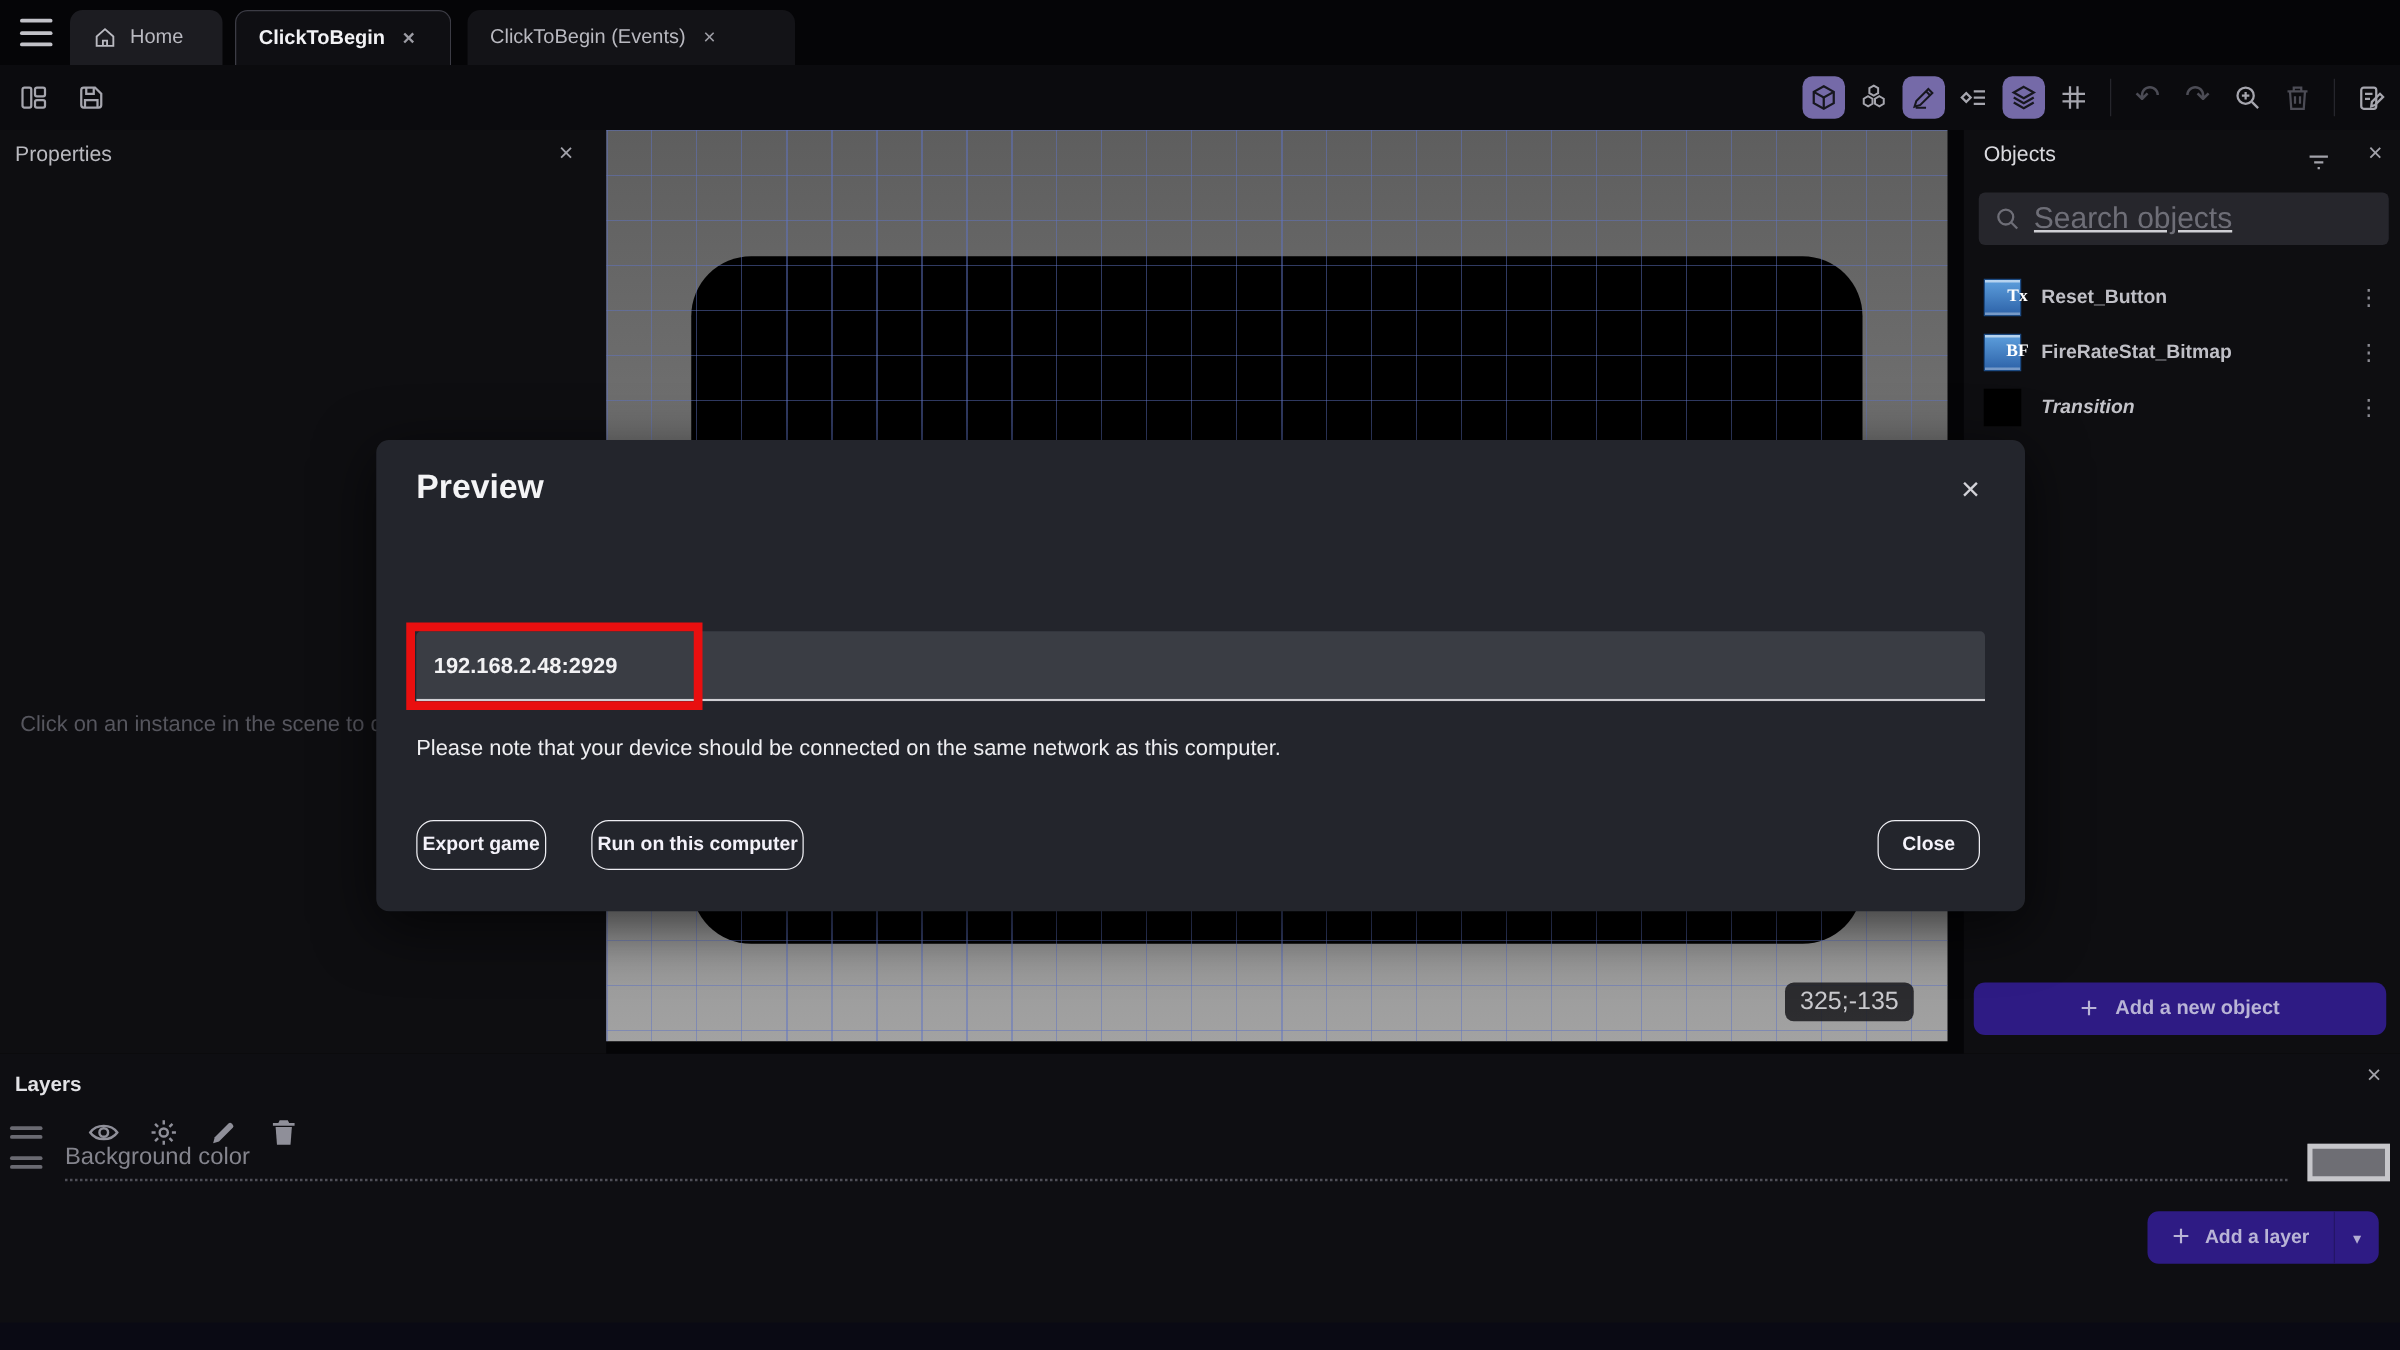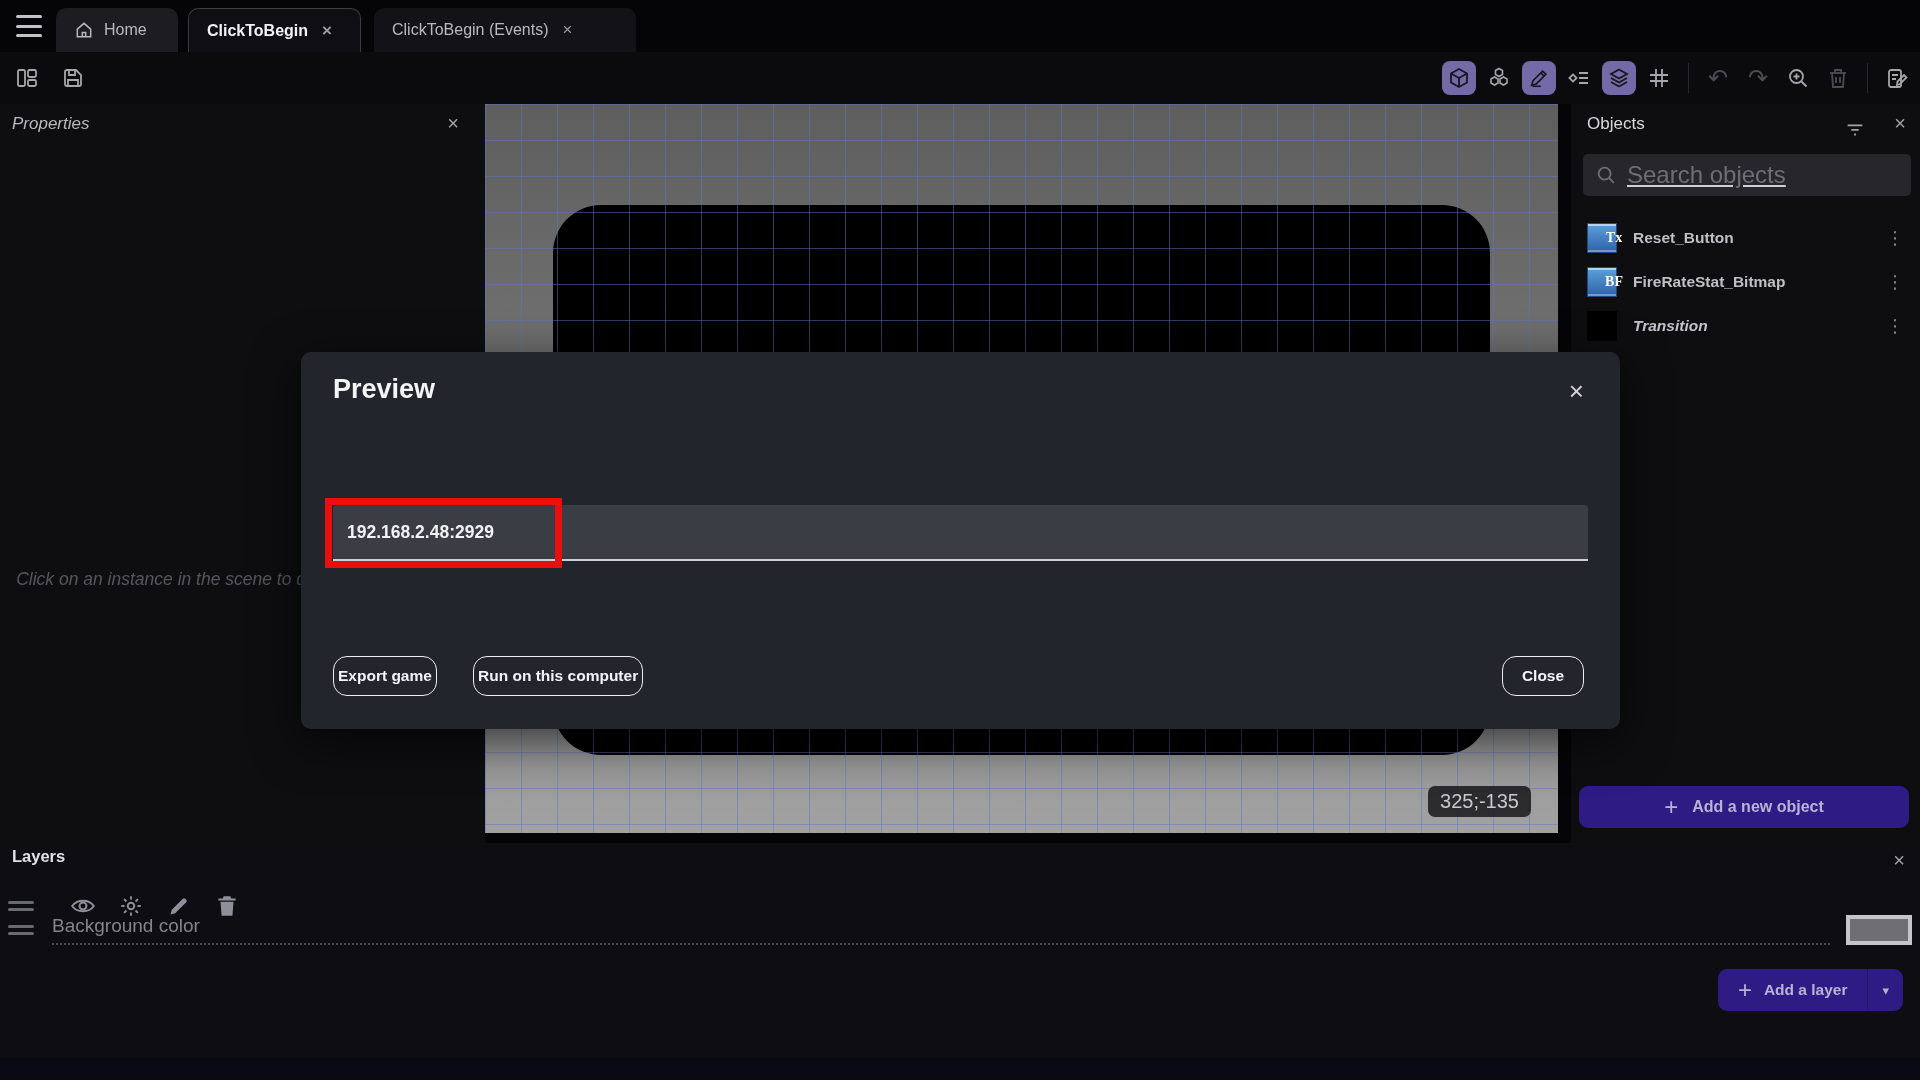--- a/index.html
+++ b/index.html
@@ -37,21 +37,21 @@
   .tb-right { position:absolute; right:6px; top:9px; display:flex; gap:6px; align-items:center; }
   .tool-ic.active { background:#756aa8; color:#17171f; }
   .tool-ic.dim { color:#4c4c55; }
   .tb-sep { width:1px; height:30px; background:#26262c; margin:0 6px; }
   .uglyph { font-size:24px; line-height:1; }
 
   
   .panel-title { color:#b9b9bf; font-size:17px; }
   .panel-x { position:absolute; font-size:20px; color:#a2a2aa; cursor:pointer; }
 
-  .properties { position:absolute; left:0; top:104px; width:485px; height:739px; background:#0e0e11;font-style:italic; }
+  .properties { position:absolute; left:0; top:104px; width:485px; height:739px; background:#0e0e11; }
   .properties .hdr { position:absolute; left:12px; top:10px; }
   .prop-empty { position:absolute; left:12px; top:462px; width:448px; text-align:center;
                 color:#56565e; font-size:17.5px; line-height:27px; }
 
   .canvas { position:absolute; left:485px; top:104px; width:1073px; height:729px;
             background:linear-gradient(180deg,#5e5e5e 0%,#7c7c7c 55%,#a2a2a2 100%); overflow:hidden; }
   .shape { position:absolute; left:68px; top:101px; width:937px; height:550px; background:#000;
            border-radius:48px; }
   .gridlines { position:absolute; inset:0; pointer-events:none;
     background-image:
@@ -79,21 +79,21 @@
   .obj-name { flex:1; color:#bfbfc6; font-size:15.5px; font-weight:bold; }
   .obj-name.italic { font-style:italic; font-weight:bold; color:#c3c3c9; }
   .obj-dots { color:#8a8a92; font-size:18px; cursor:pointer; padding:0 4px; }
   .add-object-btn { position:absolute; left:8px; top:682px; width:330px; height:42px; background:#2e1b84;
                     border-radius:9px; display:flex; align-items:center; justify-content:center; gap:14px;
                     color:#b9b4d6; font-weight:bold; font-size:16px; cursor:pointer; }
   .plus-glyph { font-size:24px; font-weight:normal; }
 
   
   .layers { position:absolute; left:0; top:843px; width:1920px; height:237px; background:#0e0e12; }
-  .layers .hdr { position:absolute; left:12px; top:4px; color:#e2e2e6; font-weight:bold; font-size:16.5px; }
+  .layers .hdr { position:absolute; left:12px; top:16px; color:#e2e2e6; font-weight:bold; font-size:16.5px; }
   .layer-row { position:absolute; left:8px; width:1904px; height:38px; display:flex; align-items:center; }
   .drag-handle { width:26px; margin-right:18px; cursor:grab; }
   .drag-handle div { height:3px; background:#6a6a72; border-radius:2px; margin:4px 0; }
   .layer-name { flex:1; color:#84848d; font-size:19px; border-bottom:2px dotted #4e4e57;
                 padding-bottom:6px; cursor:text; }
   .layer-icons { display:flex; gap:18px; align-items:center; margin-left:16px; }
   .layer-icons .tool-ic { width:30px; height:30px; color:#8f8f99; }
   .color-swatch { width:66px; height:30px; background:#6e6e74; border:4px solid #c6c6ca; cursor:pointer;
                   margin-left:16px; }
   .add-layer-btn { position:absolute; right:17px; top:126px; height:42px; display:flex; align-items:stretch;
@@ -375,16 +375,17 @@
   </div>
 
   <div class="bottom-strip"></div>
 </div>
 
 <div class="dialog">
   <div class="dlg-title">Preview</div>
   <div class="dlg-x">×</div>
   <div class="dlg-input">192.168.2.48:2929</div>
   <div class="red-annot"></div>
+  <div class="dlg-note">Please note that your device should be connected on the same network as this computer.</div>
   <div class="dlg-btn btn-export">Export game</div>
   <div class="dlg-btn btn-run">Run on this computer</div>
   <div class="dlg-btn btn-close">Close</div>
 </div>
 
 </body></html>

